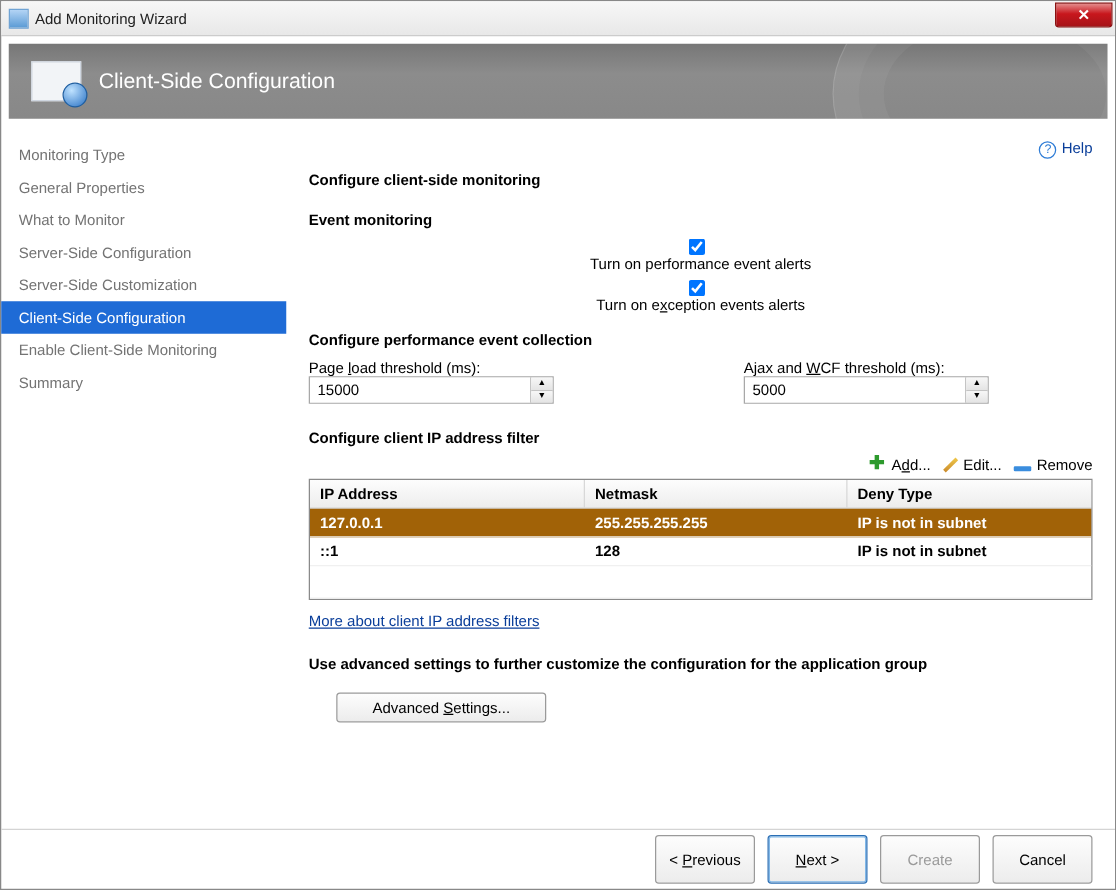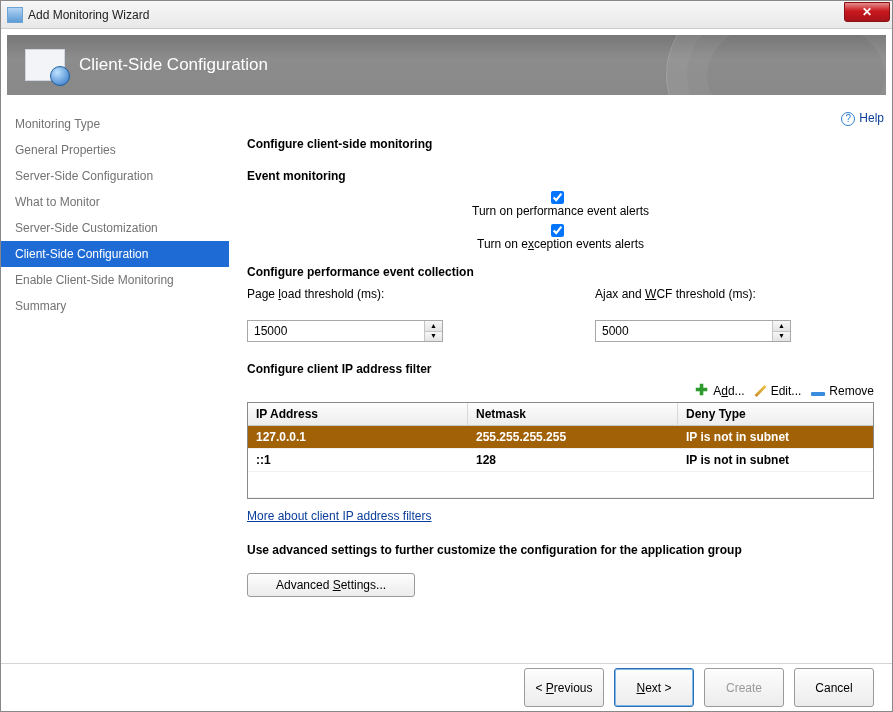--- a/index.html
+++ b/index.html
@@ -17,31 +17,31 @@
 .banner .glyph::after { content: ""; position: absolute; right: -6px; bottom: -6px; width: 18px; height: 18px; border-radius: 50%; background: radial-gradient(circle at 35% 30%, #bfe2ff, #2a72c4); border: 1px solid #1f5ea0; }
 .banner .caption { color: #fff; font-size: 17px; font-weight: 400; }
 .banner .arcs { position: absolute; right: -40px; top: -60px; width: 260px; height: 200px; border: 1px solid rgba(255,255,255,.2); border-radius: 50%; box-shadow: inset 0 0 0 20px rgba(255,255,255,.04), inset 0 0 0 40px rgba(255,255,255,.05); }
 
 .body { flex: 1; display: flex; }
 .sidebar { width: 228px; padding: 10px 0; }
 .sidebar .item { padding: 6px 14px; color: #737373; cursor: pointer; }
 .sidebar .item.active { background: #1e6bd6; color: #fff; }
 
 .content { flex: 1; padding: 10px 18px 0 18px; position: relative; }
-.help { position: absolute; right: 8px; top: 10px; color: #0a3e9a; cursor: pointer; }
+.help { position: absolute; right: 18px; top: 10px; color: #0a3e9a; cursor: pointer; }
 .help .q { display: inline-block; width: 14px; height: 14px; border: 1px solid #2e7cd6; border-radius: 50%; color: #2e7cd6; text-align: center; line-height: 12px; font-size: 10px; margin-right: 4px; }
 
 .h1 { font-weight: bold; margin: 26px 0 18px 0; color: #000; }
 .h2 { font-weight: bold; margin: 6px 0 8px 0; color: #000; }
 .check-row { display: flex; align-items: center; margin: 2px 0 6px 0; flex-direction: column; }
 .check-row input { margin-right: 6px; }
 
 .fields { display: flex; gap: 32px; margin-top: 4px; }
 .field { flex: 0 0 auto; }
-.field label { display: block; margin-bottom: 19px; }
+.field label { display: block; margin-bottom: 0; }
 .spinwrap { display: inline-flex; width: 196px; height: 22px; border: 1px solid #a8a8a8; background: #fff; }
 .spinwrap input { flex: 1; border: none; padding: 0 6px; outline: none; font-size: 12px; }
 .spinbtns { width: 18px; display: flex; flex-direction: column; border-left: 1px solid #c4c4c4; }
 .spinbtns button { flex: 1; border: none; background: linear-gradient(#f7f7f7,#e4e4e4); font-size: 7px; line-height: 8px; cursor: pointer; padding: 0; }
 .spinbtns button:first-child { border-bottom: 1px solid #c4c4c4; }
 
 .toolbar { display: flex; justify-content: flex-end; gap: 10px; margin: 6px 0 4px 0; }
 .tbtn { display: inline-flex; align-items: center; gap: 4px; cursor: pointer; color: #000; }
 .ico { width: 14px; height: 14px; display: inline-block; }
 .ico-add { color: #2d9a2d; font-weight: bold; font-size: 15px; line-height: 12px; }
@@ -53,21 +53,21 @@
 .th { padding: 4px 8px; border-right: 1px solid #d8d8d8; }
 .th:last-child { border-right: none; }
 .c1 { width: 220px; } .c2 { width: 210px; } .c3 { flex: 1; }
 .tr { display: flex; border-bottom: 1px solid #f0f0f0; }
 .td { padding: 4px 8px; }
 .tr.selected { background: #a16207; color: #fff; }
 .tr.empty { height: 26px; }
 
 .link { color: #0a3e9a; text-decoration: underline; cursor: pointer; display: inline-block; margin: 10px 0 14px 0; }
 
-.advbtn { width: 168px; height: 24px; border: 1px solid #9a9a9a; background: linear-gradient(#fdfdfd,#ececec); border-radius: 3px; cursor: pointer; }
+.advbtn { width: 168px; height: 24px; border: 1px solid #9a9a9a; background: linear-gradient(#fdfdfd,#ececec); border-radius: 3px; cursor: pointer; margin-left: 22px; }
 
 .footer { height: 48px; border-top: 1px solid #d4d4d4; display: flex; align-items: center; justify-content: flex-end; gap: 10px; padding: 0 18px; }
 .footer button { min-width: 80px; height: 39px; border: 1px solid #9a9a9a; background: linear-gradient(#fdfdfd,#ececec); border-radius: 3px; cursor: pointer; }
 .footer button.primary { border: 1px solid #2b6fb5; box-shadow: 0 0 0 1px #7fb7e8 inset; }
 .footer button:disabled { color: #9a9a9a; cursor: default; }
 
 .underline-ch { text-decoration: underline; }
 </style>
 </head>
 <body>
@@ -86,22 +86,22 @@
     <div class="glyph"></div>
     <div class="caption">Client-Side Configuration</div>
     <div class="arcs"></div>
   </div>
 
   <div class="body">
 
     <div class="sidebar">
       <div class="item">Monitoring Type</div>
       <div class="item">General Properties</div>
+      <div class="item">What to Monitor</div>
       <div class="item">Server-Side Configuration</div>
-      <div class="item">What to Monitor</div>
       <div class="item">Server-Side Customization</div>
       <div class="item active">Client-Side Configuration</div>
       <div class="item">Enable Client-Side Monitoring</div>
       <div class="item">Summary</div>
     </div>
 
     <div class="content">
 
       <div class="help">
         <span class="q">?</span><span>Help</span>

